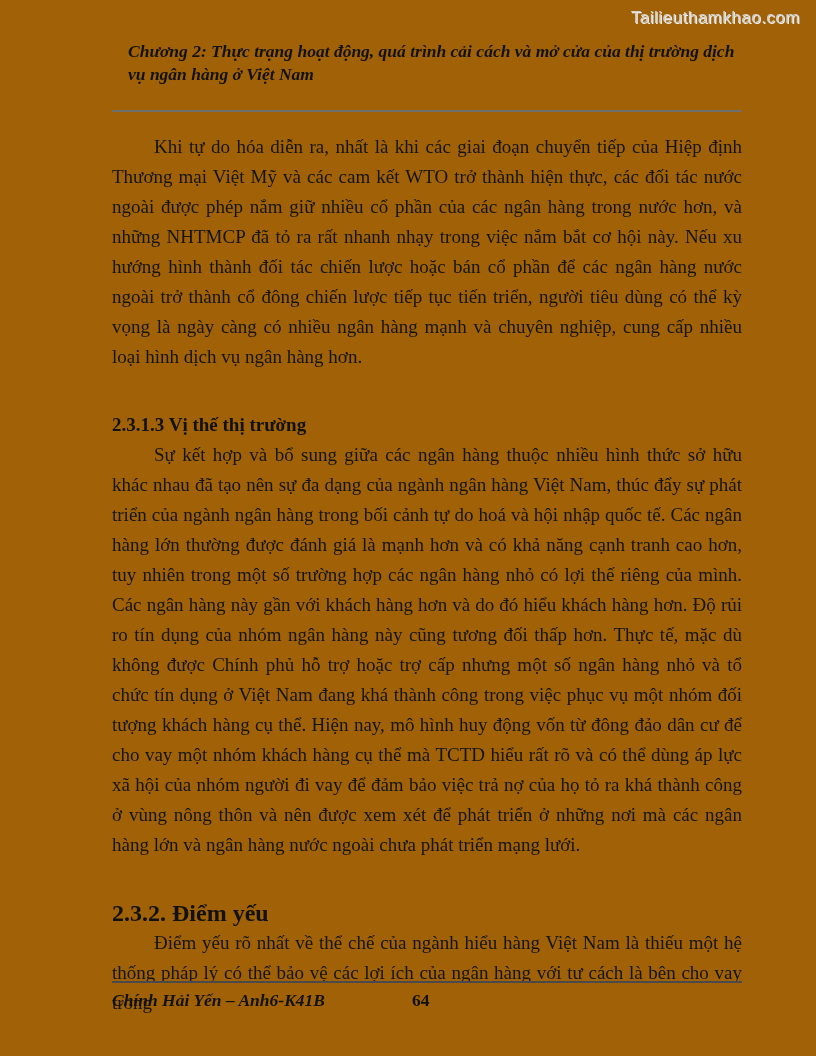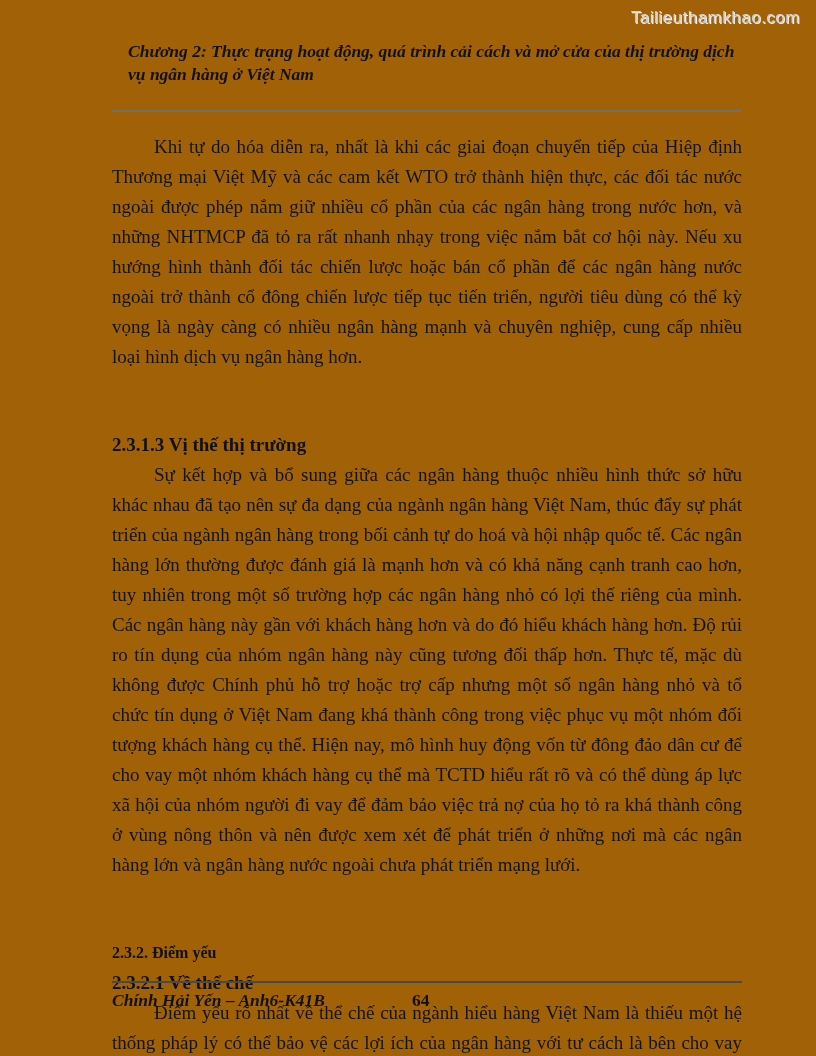--- a/index.html
+++ b/index.html
@@ -54,24 +54,24 @@
     margin-top: 20px;
   }
   .heading {
     margin: 0;
     font-size: 19px;
     line-height: 30px;
     font-weight: bold;
     color: #111111;
   }
   .heading-gap {
-    margin-top: 58px;
+    margin-top: 38px;
   }
   .heading-lg {
-    font-size: 16px;
+    font-size: 24px;
   }
   .doc-footer {
     position: absolute;
     left: 112px;
     width: 630px;
     top: 981px;
     border-top: 2.5px solid #4a4a4a;
     padding-top: 7px;
   }
   .footer-author {
@@ -102,21 +102,20 @@
     <div class="doc-header">Chương 2: Thực trạng hoạt động, quá trình cải cách và mở cửa của thị trường dịch vụ ngân hàng ở Việt Nam</div>
 
     <p class="para para-first">Khi tự do hóa diễn ra, nhất là khi các giai đoạn chuyển tiếp của Hiệp định Thương mại Việt Mỹ và các cam kết WTO trở thành hiện thực, các đối tác nước ngoài được phép nắm giữ nhiều cổ phần của các ngân hàng trong nước hơn, và những NHTMCP đã tỏ ra rất nhanh nhạy trong việc nắm bắt cơ hội này. Nếu xu hướng hình thành đối tác chiến lược hoặc bán cổ phần để các ngân hàng nước ngoài trở thành cổ đông chiến lược tiếp tục tiến triển, người tiêu dùng có thể kỳ vọng là ngày càng có nhiều ngân hàng mạnh và chuyên nghiệp, cung cấp nhiều loại hình dịch vụ ngân hàng hơn.</p>
 
     <h3 class="heading heading-gap">2.3.1.3 Vị thế thị trường</h3>
 
     <p class="para">Sự kết hợp và bổ sung giữa các ngân hàng thuộc nhiều hình thức sở hữu khác nhau đã tạo nên sự đa dạng của ngành ngân hàng Việt Nam, thúc đẩy sự phát triển của ngành ngân hàng trong bối cảnh tự do hoá và hội nhập quốc tế. Các ngân hàng lớn thường được đánh giá là mạnh hơn và có khả năng cạnh tranh cao hơn, tuy nhiên trong một số trường hợp các ngân hàng nhỏ có lợi thế riêng của mình. Các ngân hàng này gần với khách hàng hơn và do đó hiểu khách hàng hơn. Độ rủi ro tín dụng của nhóm ngân hàng này cũng tương đối thấp hơn. Thực tế, mặc dù không được Chính phủ hỗ trợ hoặc trợ cấp nhưng một số ngân hàng nhỏ và tổ chức tín dụng ở Việt Nam đang khá thành công trong việc phục vụ một nhóm đối tượng khách hàng cụ thể. Hiện nay, mô hình huy động vốn từ đông đảo dân cư để cho vay một nhóm khách hàng cụ thể mà TCTD hiểu rất rõ và có thể dùng áp lực xã hội của nhóm người đi vay để đảm bảo việc trả nợ của họ tỏ ra khá thành công ở vùng nông thôn và nên được xem xét để phát triển ở những nơi mà các ngân hàng lớn và ngân hàng nước ngoài chưa phát triển mạng lưới.</p>
 
     <h3 class="heading heading-gap heading-lg">2.3.2. Điểm yếu</h3>
 
-    <h3 class="heading">2.3.2.1 Về thể chế</h3>
 
     <p class="para">Điểm yếu rõ nhất về thể chế của ngành hiểu hàng Việt Nam là thiếu một hệ thống pháp lý có thể bảo vệ các lợi ích của ngân hàng với tư cách là bên cho vay trong</p>
 
   </div>
 
   <div class="doc-footer">
     <span class="footer-author">Chính Hải Yến – Anh6-K41B</span>
     <span class="footer-page-num">64</span>
   </div>
 

